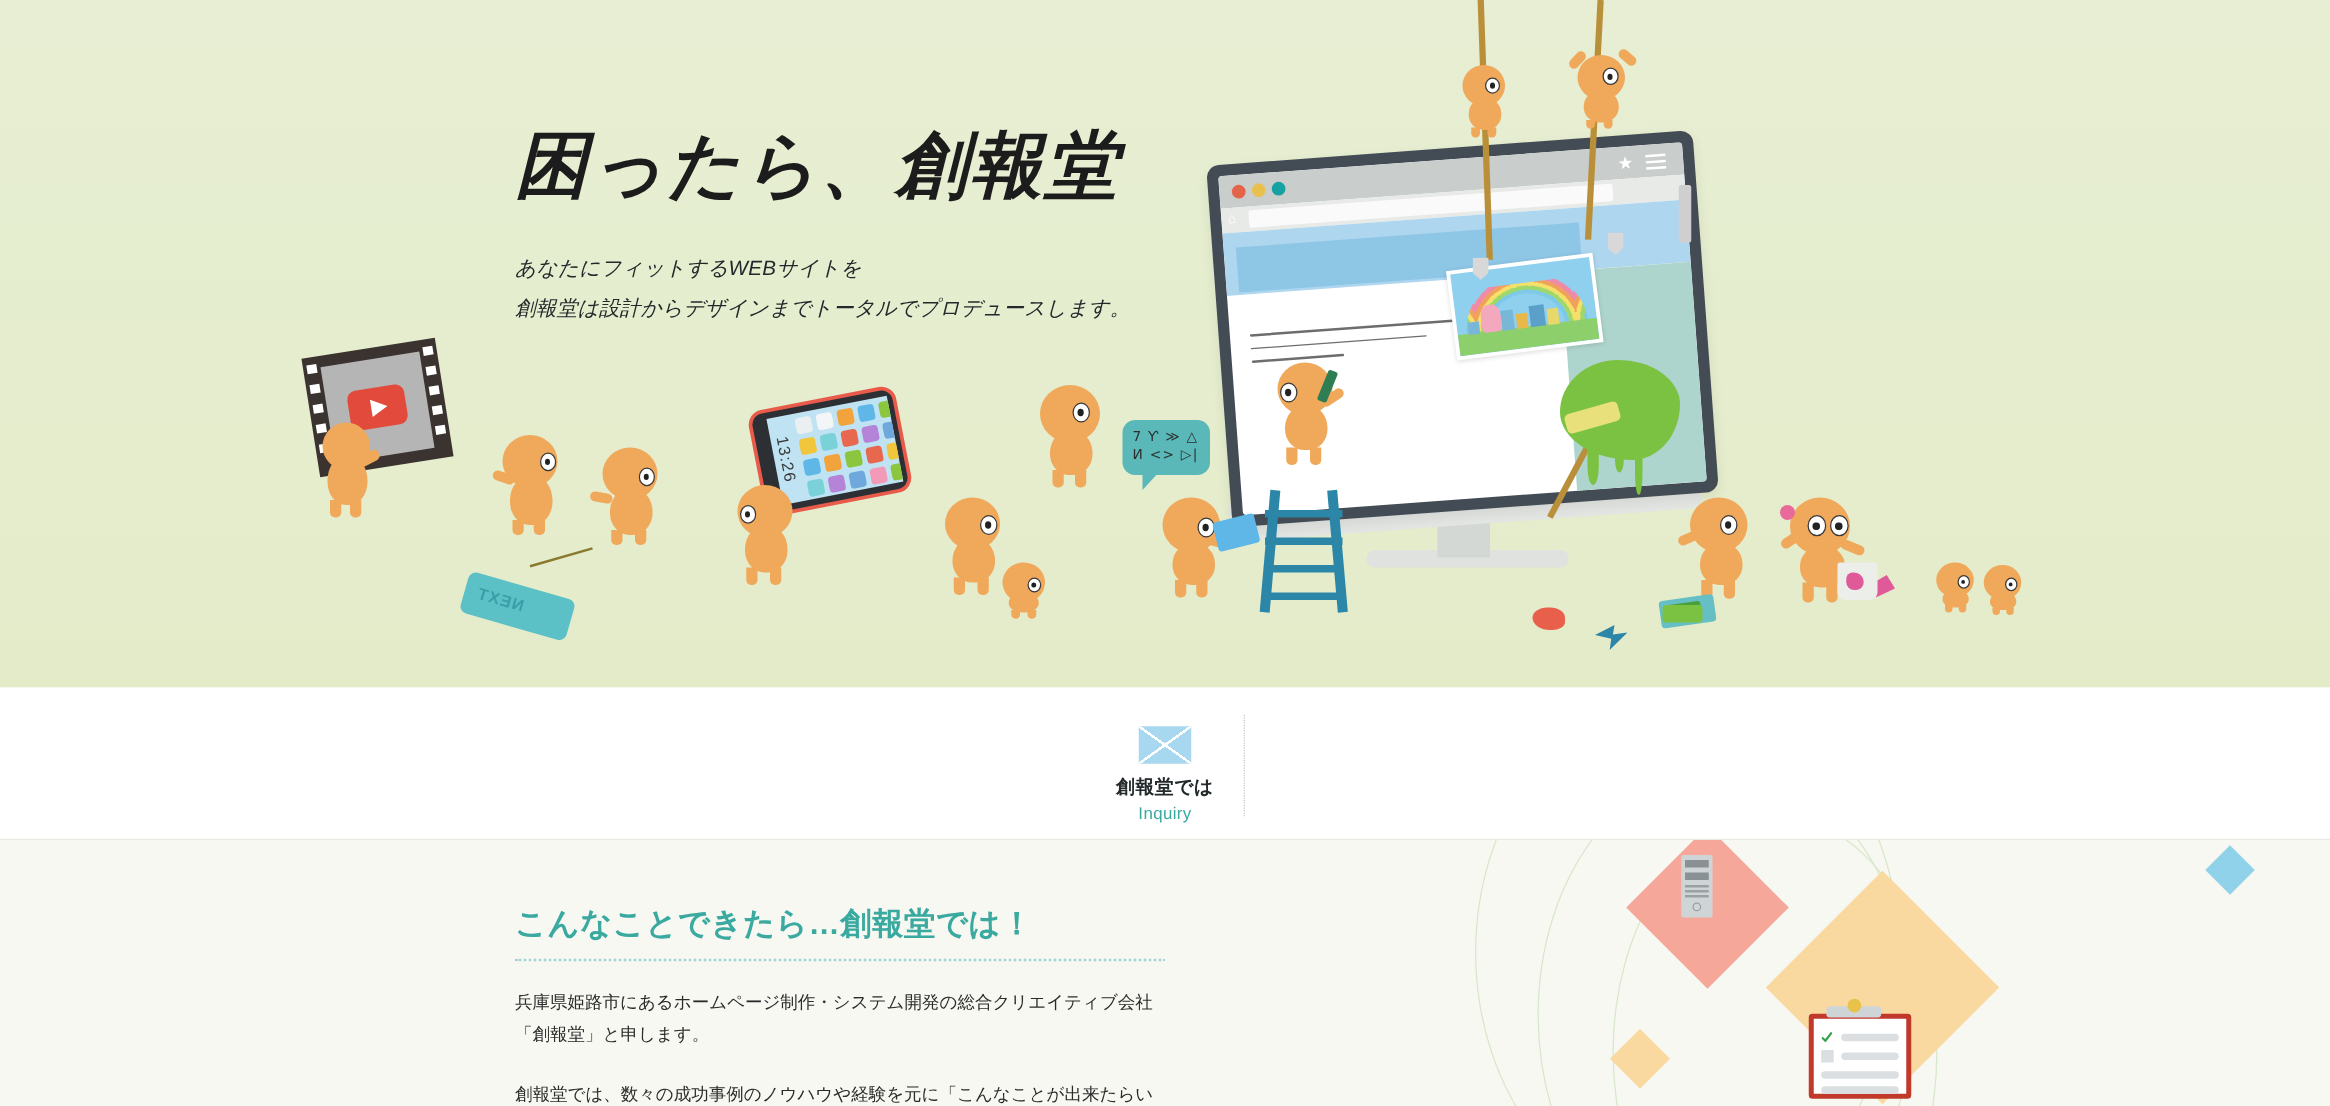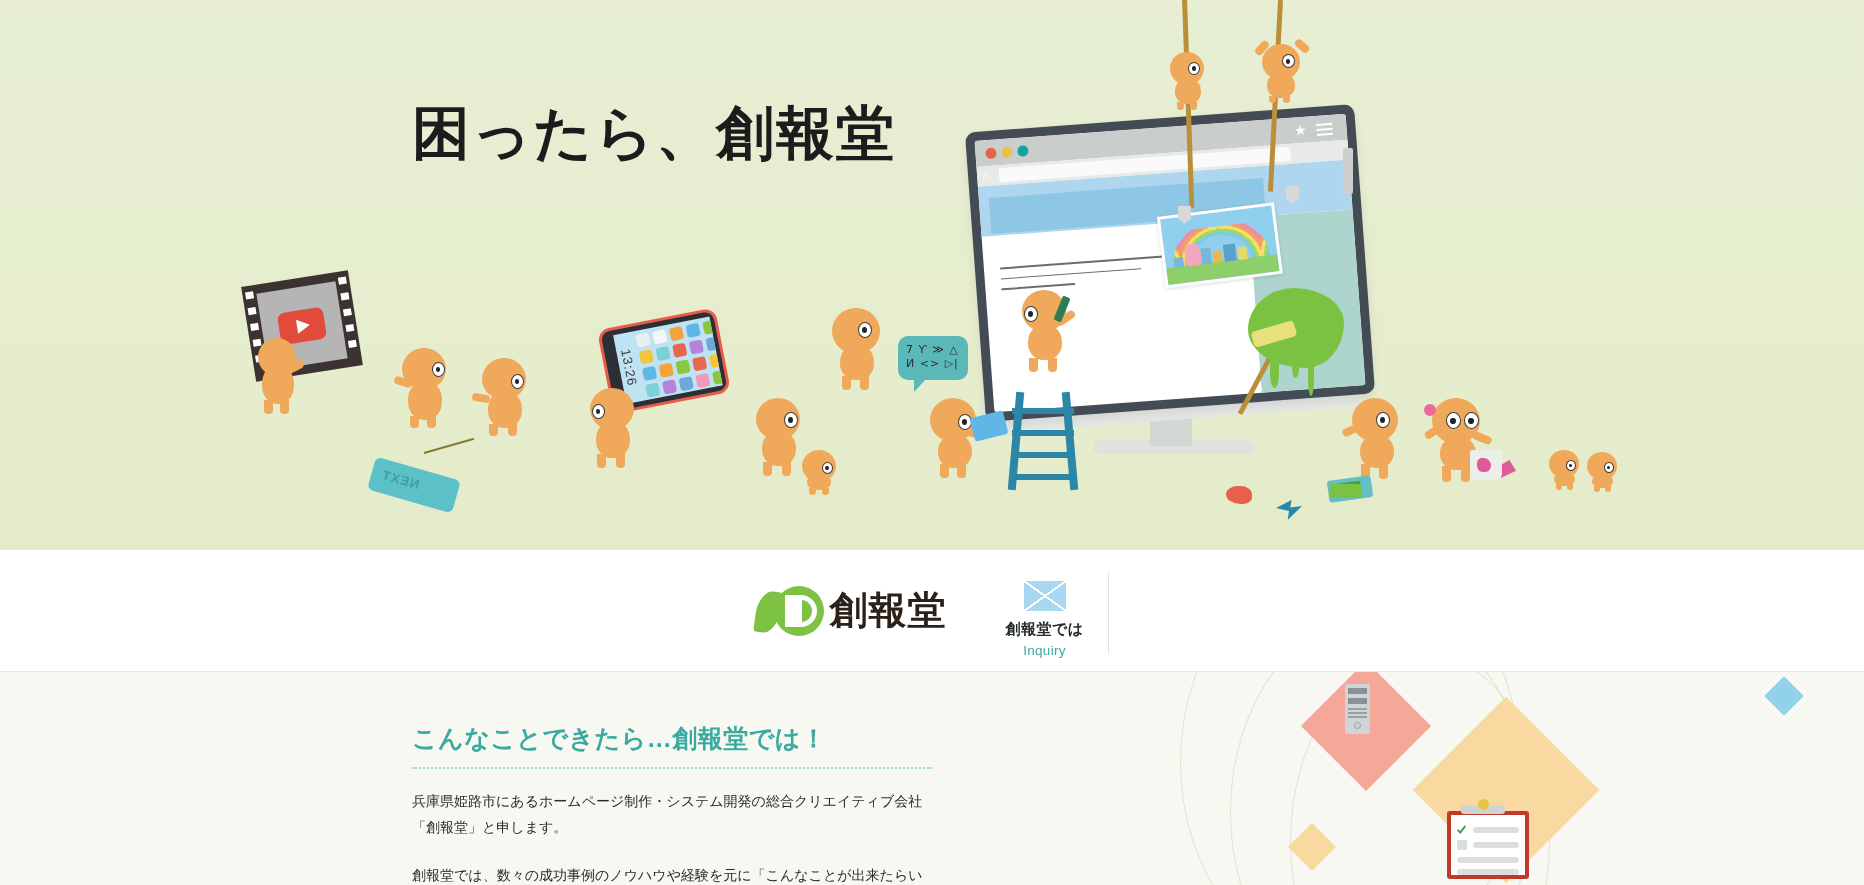--- a/index.html
+++ b/index.html
@@ -9,21 +9,21 @@
     background:#f7f8f2;
   }
   .page { position:relative; width:1864px; height:885px; }
 
   
   .hero {
     position:relative; width:100%; height:550px;
     background:linear-gradient(180deg,#e7eed3 0%,#e5edcd 70%,#e3ebc9 100%);
     overflow:hidden;
   }
-  .hero-copy { position:absolute; left:412px; top:100px; z-index:20; }
+  .hero-copy { position:absolute; left:412px; top:100px; z-index:20;font-style:italic; }
   .hero-title {
     font-size:58px; font-weight:bold; color:#1c1c1c;
     letter-spacing:2px; line-height:1.15; white-space:nowrap;
   }
   .hero-sub {
     margin-top:32px; font-size:16.5px; color:#23282b;
     line-height:1.95; letter-spacing:.2px; white-space:nowrap;
   }
 
   
@@ -243,20 +243,24 @@
 </style>
 </head>
 <body>
 
 <div class="page">
 
   <section class="hero">
 
     <div class="hero-copy">
       <h1 class="hero-title">困ったら、創報堂</h1>
+      <div class="hero-sub">
+        <div>あなたにフィットするWEBサイトを</div>
+        <div>創報堂は設計からデザインまでトータルでプロデュースします。</div>
+      </div>
     </div>
 
     <div class="film">
       <div class="perf" style="left:3px;top:6px"></div>
       <div class="perf" style="left:3px;top:22px"></div>
       <div class="perf" style="left:3px;top:38px"></div>
       <div class="perf" style="left:3px;top:54px"></div>
       <div class="perf" style="left:3px;top:70px"></div>
       <div class="perf" style="right:3px;top:6px"></div>
       <div class="perf" style="right:3px;top:22px"></div>
@@ -504,27 +508,20 @@
 
     <div class="prop" style="left:1226px;top:486px;width:26px;height:18px;background:#e8604c;border-radius:50% 50% 40% 60%"></div>
     <div class="prop" style="left:1276px;top:500px;width:26px;height:20px;background:#2c86a8;clip-path:polygon(0 40%,60% 0,55% 38%,100% 30%,45% 100%,50% 55%)"></div>
     <div class="prop" style="left:1330px;top:484px;width:32px;height:14px;background:#7cc242;border-radius:3px"></div>
     <div class="prop" style="left:1494px;top:460px;width:22px;height:18px;background:#e05a9a;clip-path:polygon(0 50%,70% 0,100% 60%,30% 100%)"></div>
   </section>
 
   <nav class="navbar">
     <div class="nav-inner">
 
-      <div class="logo">
-        <div class="logo-mark">
-          <span class="leaf"></span>
-          <span class="dcircle"></span>
-        </div>
-        <span class="logo-text">創報堂</span>
-      </div>
 
 
 
 
 
 
       <div class="nav-item" style="width:128px">
         <div class="nav-ico">
           <span class="i-mail"></span>
         </div>

